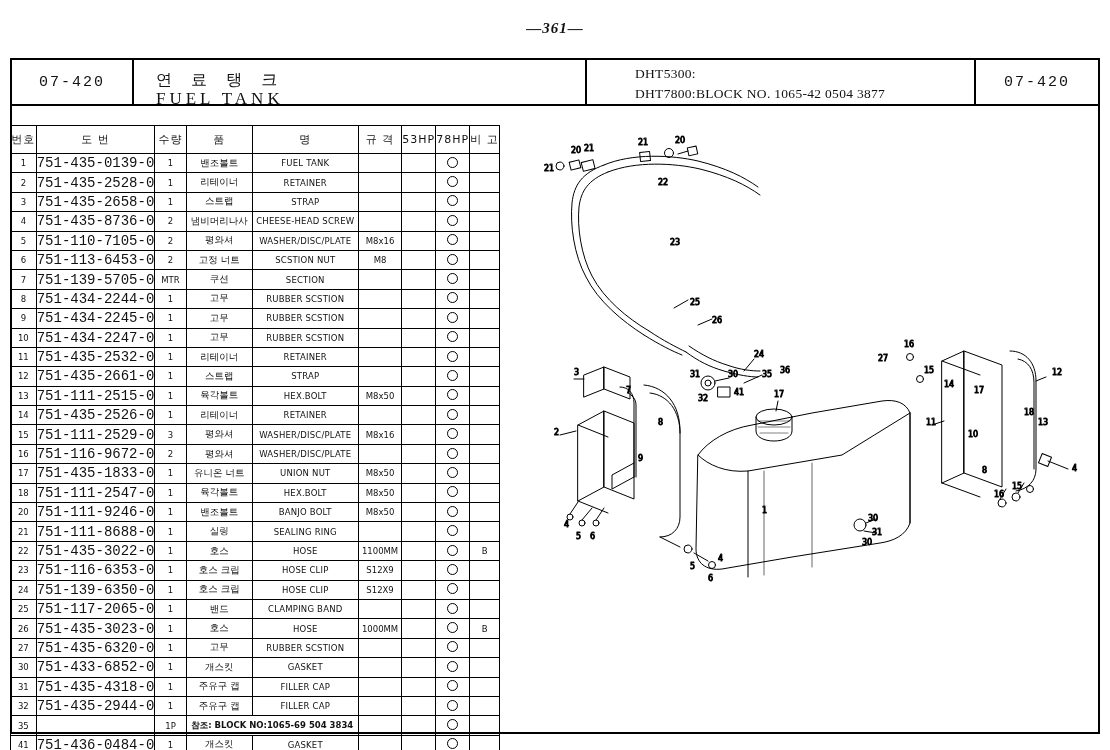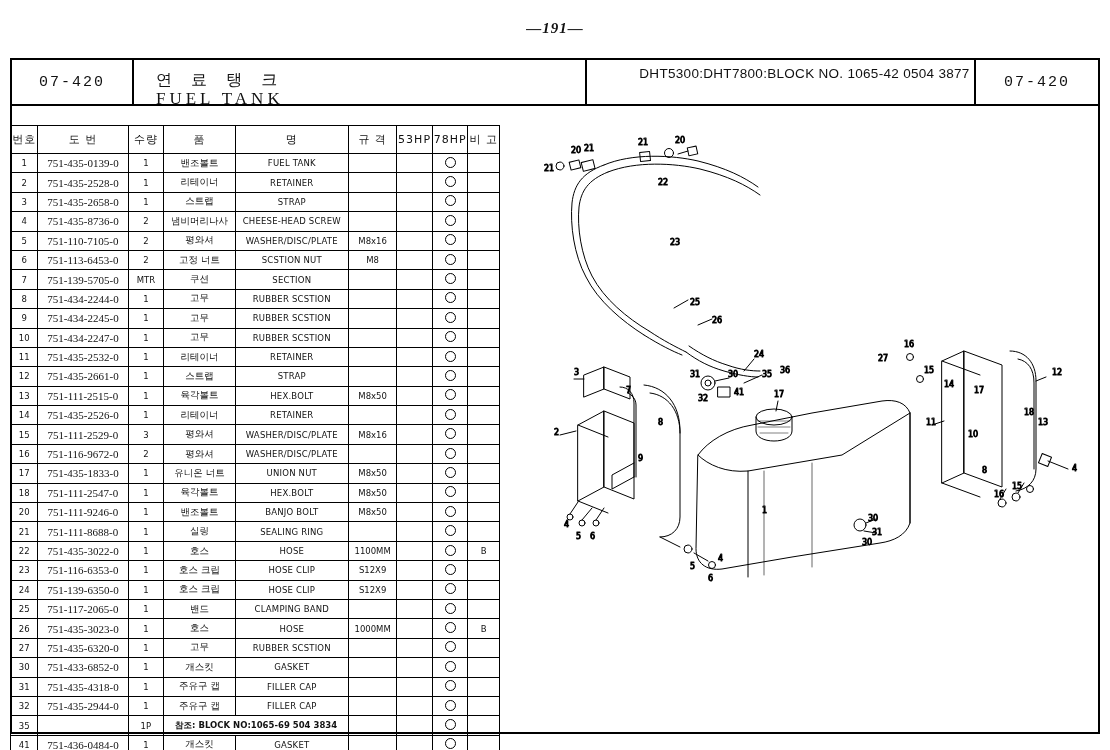--- a/index.html
+++ b/index.html
@@ -57,22 +57,22 @@
   .hdr-title .en {
     font-family: "Liberation Serif", serif;
     font-size: 17px;
     letter-spacing: 4px;
     line-height: 1.15;
   }
   .hdr-block {
     flex: 1;
     border-right: 2px solid #000;
     padding: 4px 0 0 48px;
-    display: flex; flex-direction: row; justify-content: center;
-    font-family: Liberation Sans, sans-serif;
+    display: flex; flex-direction: column; justify-content: center;
+    font-family: Liberation Serif, serif;
     font-size: 13.5px;
     line-height: 1.45;
     letter-spacing: 0.3px;
   }
   .hdr-code-right {
     width: 122px;
     display: flex; align-items: center; justify-content: center;
     font-family: "Liberation Mono", monospace;
     font-size: 15px;
     letter-spacing: 2px;
@@ -109,21 +109,21 @@
   .c-dwg  { width: 86px; }
   .c-qty  { width: 34px; margin-top: 44px; }
   .c-knm  { width: 68px; }
   .c-enm  { width: 108px; }
   .c-spec { width: 46px; }
   .c-53   { width: 32px; }
   .c-78   { width: 32px; margin-top: 8px; }
   .c-rmk  { width: 30px; }
 
   td.num      { font-family: "DejaVu Sans", sans-serif; font-size: 8.5px; }
-  td.dwg      { font-family: Liberation Serif, serif; font-size: 11px; letter-spacing: 0px; }
+  td.dwg      { font-family: Liberation Mono, monospace; font-size: 14px; letter-spacing: 0px; }
   td.kname    { text-align: left; padding-left: 10px; font-size: 9.5px; }
   td.ename    { text-align: left; padding-left: 6px; font-family: "DejaVu Sans", sans-serif; font-size: 8.5px; letter-spacing: 0.2px; }
   td.spec     { font-family: "DejaVu Sans", sans-serif; font-size: 8.5px; }
   td.note     { font-family: "DejaVu Sans", sans-serif; font-size: 8.5px; }
   td.span-note {
     text-align: left; padding-left: 8px;
     font-family: "DejaVu Sans", sans-serif; font-size: 8.5px; font-weight: bold;
   }
   .dot {
     display: inline-block;
@@ -152,21 +152,21 @@
     left: 10px; top: 106px;
     width: 2px; height: 628px;
     background: #000;
   }
 </style>
 </head>
 <body>
 
 <div id="page">
 
-  <div class="page-number">—191—</div>
+  <div class="page-number">—361—</div>
 
   <div class="header">
     <div class="hdr-code-left">07-420</div>
     <div class="hdr-title">
       <div class="kr">연 료 탱 크</div>
       <div class="en">FUEL  TANK</div>
     </div>
     <div class="hdr-block">
       <div>DHT5300:</div>
       <div>DHT7800:BLOCK NO. 1065-42 0504 3877</div>

